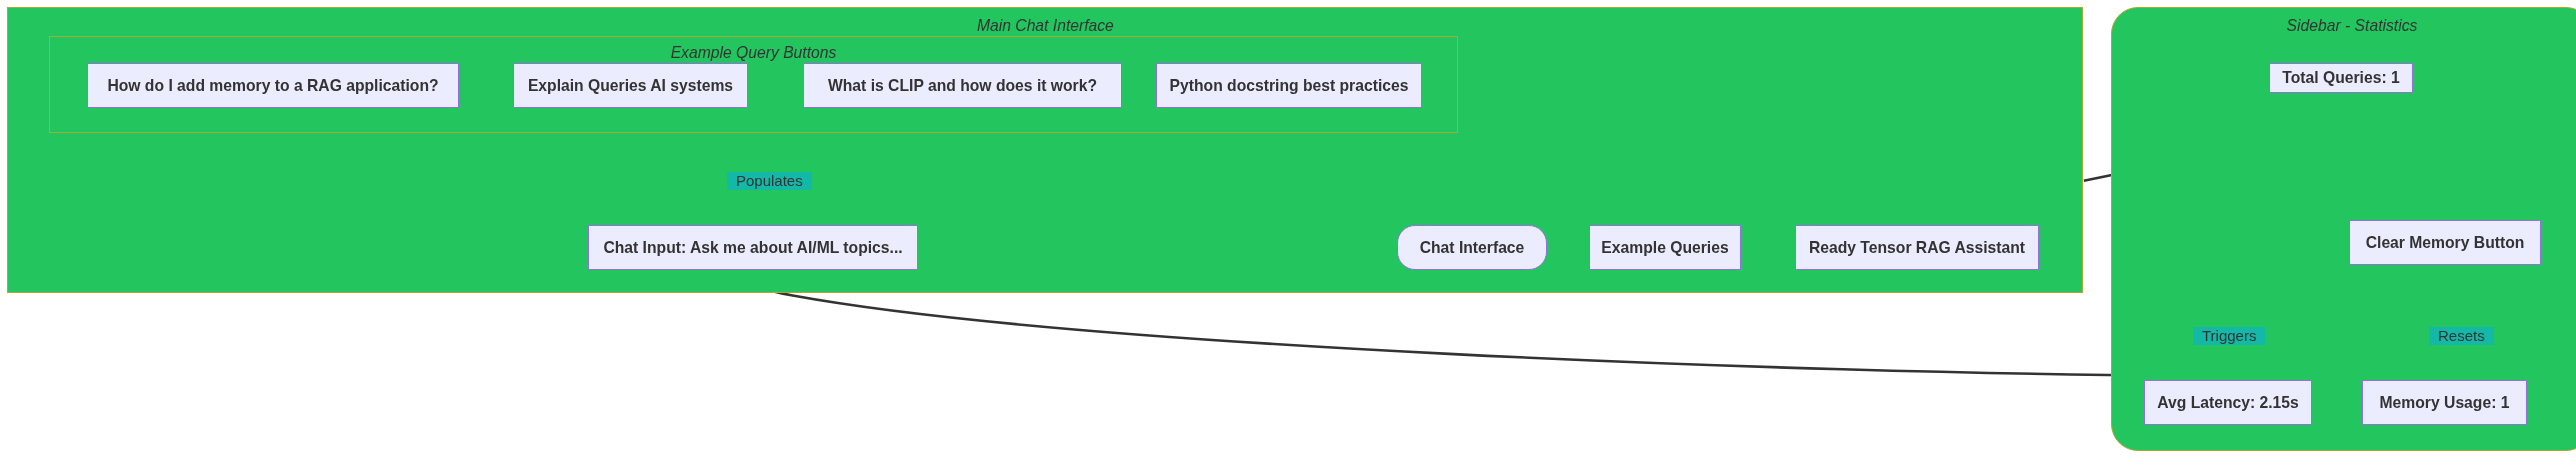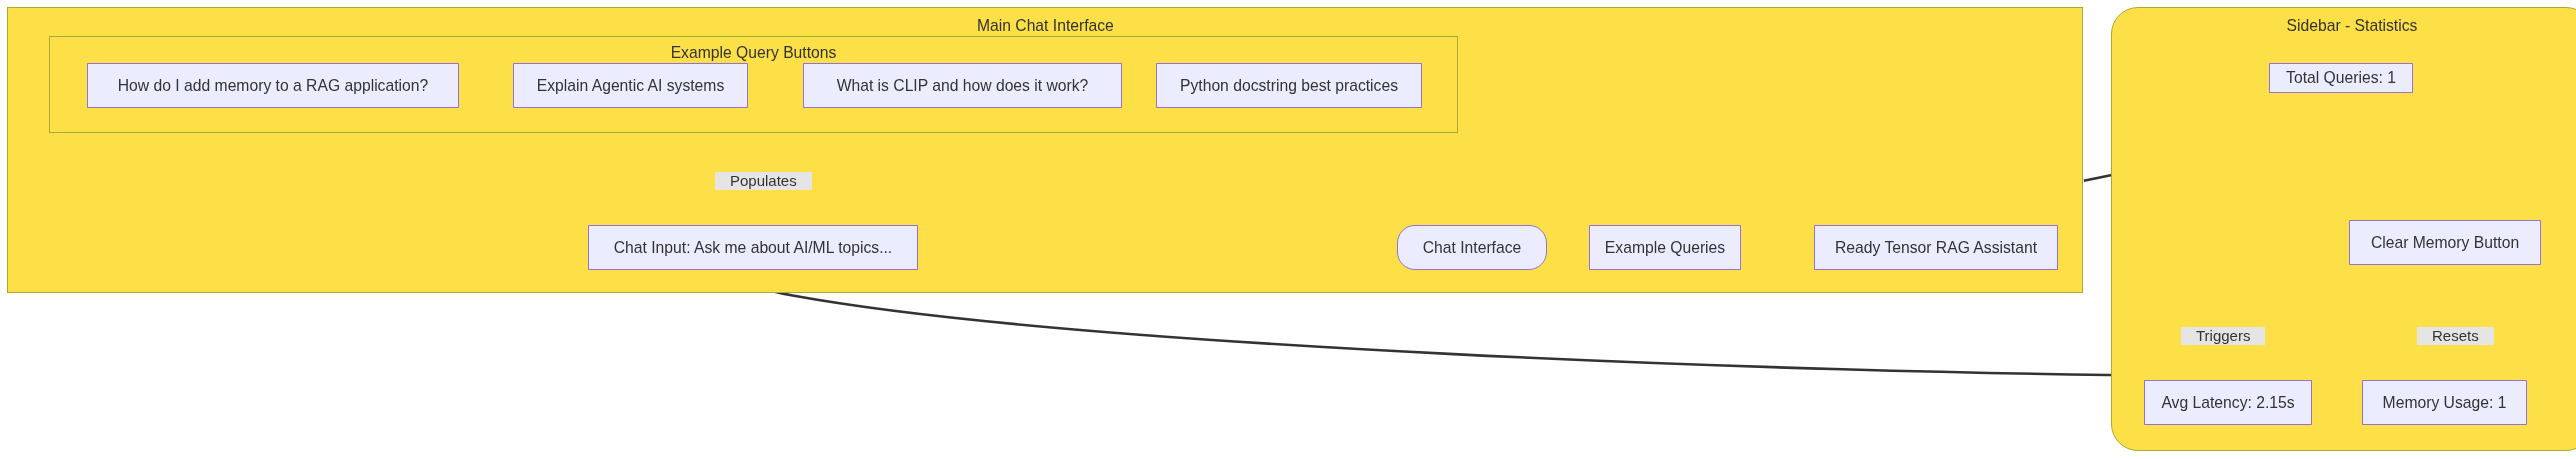--- a/index.html
+++ b/index.html
@@ -18,24 +18,25 @@
   #stage {
     position: absolute;
     left: 0; top: 0;
     width: 2576px;
     height: 459px;
   }
 
   
   .subgraph {
     position: absolute;
-    background: #fde047;
+    background: #22c55e;
     border: 1.7px solid #aaaa33;
     border-radius: 0px;
     box-sizing: border-box;
+    font-style: italic;
   }
   .subgraph-title {
     position: absolute;
     left: 0;
     width: 100%;
     text-align: center;
     font-size: 15.7px;
     color: #333333;
     white-space: nowrap;
     pointer-events: none;
@@ -49,31 +50,33 @@
     border: 1.3px solid #9370db;
     border-radius: 0.8px;
     color: #333333;
     font-size: 15.7px;
     display: flex;
     align-items: center;
     justify-content: center;
     text-align: center;
     white-space: nowrap;
     padding: 0 16px;
+    font-weight: bold;
   }
 
   
   .edge-label {
     position: absolute;
     font-size: 15px;
     color: #333333;
-    background: #e5e5e5;
-    padding: 0 15px;
+    background: #14b8a6;
+    padding: 0 9px;
     white-space: nowrap;
     line-height: 1.2;
+    margin-left: 12px;
   }
 
   
   #edges {
     position: absolute;
     left: 0; top: 0;
     width: 2576px;
     height: 459px;
     pointer-events: none;
     overflow: visible;
@@ -119,34 +122,34 @@
   <div class="subgraph" id="sg-queries" style="left:49px; top:36px; width:1409px; height:97px;">
     <div class="subgraph-title" style="top:6.6px;">Example Query Buttons</div>
   </div>
 
   <div class="subgraph" id="sg-sidebar" style="left:2111px; top:7.4px; width:482px; height:444px;border-radius:27px;">
     <div class="subgraph-title" style="top:8.3px;">Sidebar - Statistics</div>
   </div>
 
   <div class="node" style="left:87px; top:63px; width:372px; height:45px;">How do I add memory to a RAG application?</div>
 
-  <div class="node" style="left:513px; top:63px; width:235px; height:45px;">Explain Agentic AI systems</div>
+  <div class="node" style="left:513px; top:63px; width:235px; height:45px;">Explain Queries AI systems</div>
 
   <div class="node" style="left:803px; top:63px; width:319px; height:45px;">What is CLIP and how does it work?</div>
 
   <div class="node" style="left:1156px; top:63px; width:266px; height:45px;">Python docstring best practices</div>
 
   <div class="node" style="left:588px; top:225px; width:330px; height:45px;">Chat Input: Ask me about AI/ML topics...</div>
 
 
   <div class="node" style="left:1397px; top:225px; width:150px; height:45px;border-radius:18px;">Chat Interface</div>
 
   <div class="node" style="left:1589px; top:225px; width:152px; height:45px;">Example Queries</div>
 
-  <div class="node" style="left:1795px; top:225px; width:244px; height:45px;margin-left:19px;">Ready Tensor RAG Assistant</div>
+  <div class="node" style="left:1795px; top:225px; width:244px; height:45px;">Ready Tensor RAG Assistant</div>
 
   <div class="node" style="left:2269px; top:63px; width:144px; height:30px;">Total Queries: 1</div>
 
   <div class="node" style="left:2349px; top:220px; width:192px; height:45px;">Clear Memory Button</div>
 
   <div class="node" style="left:2144px; top:380px; width:168px; height:45px;">Avg Latency: 2.15s</div>
 
   <div class="node" style="left:2362px; top:380px; width:165px; height:45px;">Memory Usage: 1</div>
 
   <div class="edge-label" style="left:715px; top:172px;">Populates</div>

